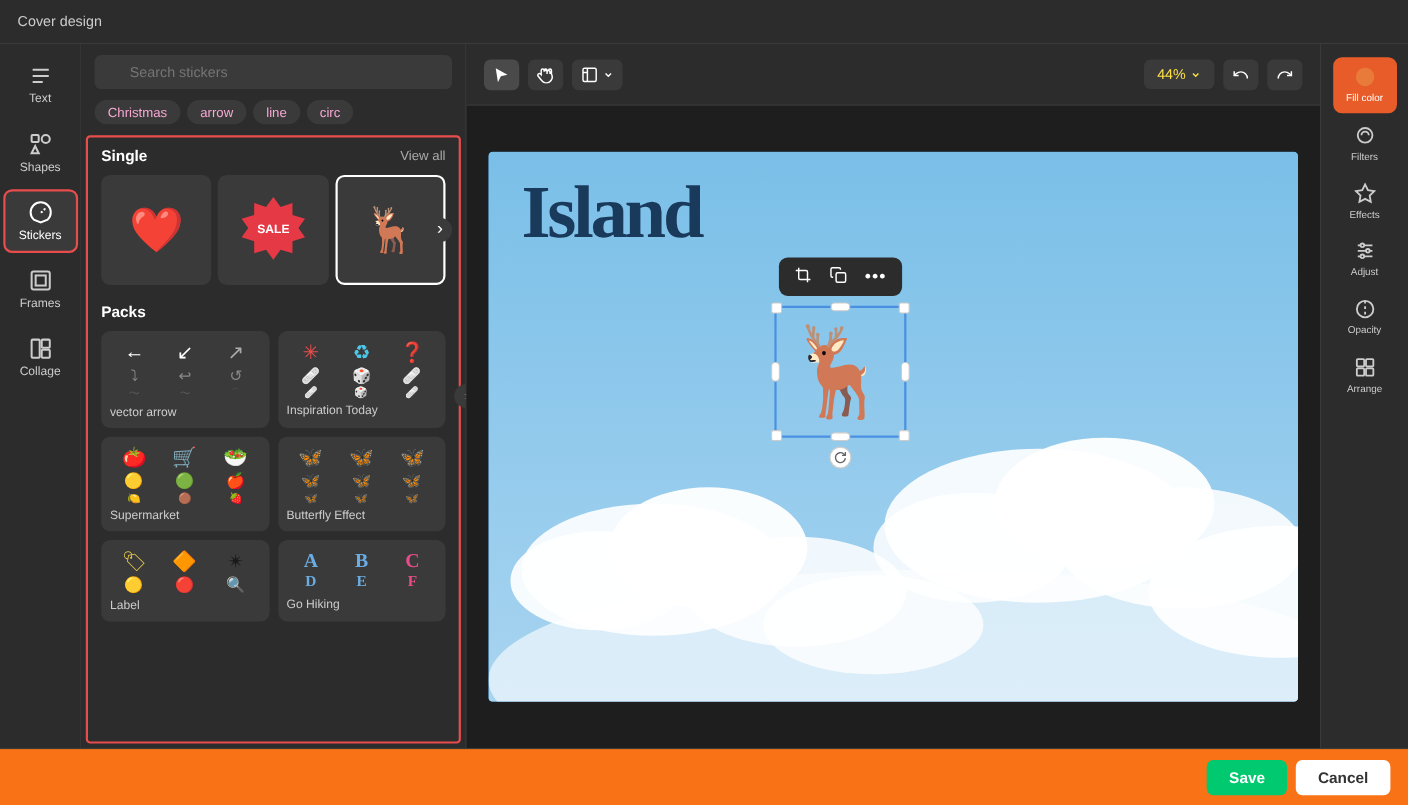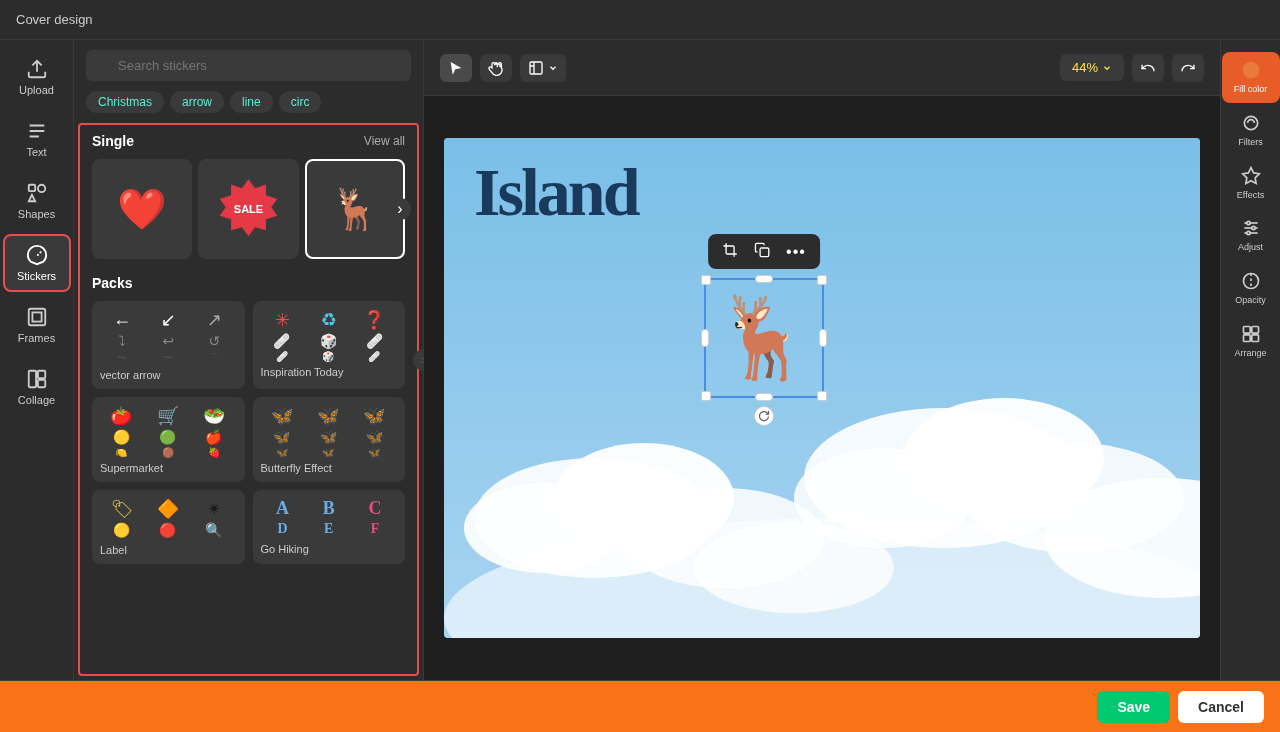--- a/index.html
+++ b/index.html
@@ -18,21 +18,21 @@
     .sidebar-item svg { width: 22px; height: 22px; }
 
     
     .stickers-panel { width: 350px; background: #2c2c2c; display: flex; flex-direction: column; border-right: 1px solid #3a3a3a; overflow: hidden; }
     .search-bar { padding: 10px 12px; }
     .search-input { width: 100%; background: #3a3a3a; border: none; border-radius: 6px; padding: 8px 12px 8px 32px; color: #fff; font-size: 13px; outline: none; position: relative; }
     .search-wrapper { position: relative; }
     .search-wrapper svg { position: absolute; left: 10px; top: 50%; transform: translateY(-50%); color: #888; width: 14px; height: 14px; }
 
     .tags { display: flex; gap: 6px; padding: 0 12px 10px; flex-wrap: nowrap; overflow: hidden; }
-    .tag { background: #3a3a3a; border: none; border-radius: 16px; padding: 4px 12px; color: #5eead4; font-size: 12px; cursor: pointer; white-space: nowrap; }
+    .tag { background: #3a3a3a; border: none; border-radius: 16px; padding: 4px 12px; color: #f9a8d4; font-size: 12px; cursor: pointer; white-space: nowrap; }
 
     .panel-content { flex: 1; overflow-y: auto; padding: 8px 12px; border: 2px solid #e84d4d; margin: 0 4px 4px 4px; border-radius: 4px; }
     .panel-content::-webkit-scrollbar { width: 4px; }
     .panel-content::-webkit-scrollbar-track { background: transparent; }
     .panel-content::-webkit-scrollbar-thumb { background: #555; border-radius: 2px; }
 
     .section-header { display: flex; justify-content: space-between; align-items: center; margin-bottom: 10px; }
     .section-title { font-size: 14px; font-weight: 600; color: #fff; }
     .view-all { font-size: 12px; color: #aaa; cursor: pointer; }
 
@@ -66,21 +66,21 @@
     .handle-tm { top: -5px; left: 50%; transform: translateX(-50%); width: 18px; height: 8px; border-radius: 4px; }
     .handle-bm { bottom: -5px; left: 50%; transform: translateX(-50%); width: 18px; height: 8px; border-radius: 4px; }
     .handle-ml { top: 50%; left: -5px; transform: translateY(-50%); height: 18px; width: 8px; border-radius: 4px; }
     .handle-mr { top: 50%; right: -5px; transform: translateY(-50%); height: 18px; width: 8px; border-radius: 4px; }
     .handle-rotate { bottom: -30px; left: 50%; transform: translateX(-50%); width: 20px; height: 20px; background: #fff; border-radius: 50%; display: flex; align-items: center; justify-content: center; font-size: 14px; border: 1px solid #ccc; position: absolute; }
 
     .sticker-toolbar { position: absolute; top: -44px; left: 50%; transform: translateX(-50%); background: #2c2c2c; border-radius: 8px; padding: 4px 8px; display: flex; gap: 4px; align-items: center; white-space: nowrap; }
     .sticker-tb-btn { background: none; border: none; color: #fff; cursor: pointer; padding: 4px 6px; border-radius: 4px; font-size: 13px; }
 
     
-    .right-panel { width: 60px; background: #2c2c2c; display: flex; flex-direction: column; align-items: center; padding: 12px 0; gap: 2px; border-left: 1px solid #3a3a3a; }
+    .right-panel { width: 80px; background: #2c2c2c; display: flex; flex-direction: column; align-items: center; padding: 12px 0; gap: 2px; border-left: 1px solid #3a3a3a; }
     .right-item { display: flex; flex-direction: column; align-items: center; gap: 4px; padding: 8px 4px; cursor: pointer; border-radius: 6px; width: 58px; color: #ccc; font-size: 10px; }
     .right-item.highlight { background: #e85c2a; color: #fff; border-radius: 8px; }
     .right-item svg { width: 20px; height: 20px; }
 
     
     .bottom-bar { height: 52px; background: #f97316; display: flex; align-items: center; justify-content: flex-end; padding: 0 16px; gap: 8px; border-top: 1px solid #3a3a3a; }
     .btn-save { background: #00c96f; border: none; border-radius: 6px; padding: 8px 20px; color: #fff; font-size: 14px; font-weight: 600; cursor: pointer; }
     .btn-cancel { background: #fff; border: none; border-radius: 6px; padding: 8px 20px; color: #333; font-size: 14px; font-weight: 600; cursor: pointer; }
 
     .collapse-btn { position: absolute; right: -12px; top: 50%; transform: translateY(-50%); background: #3a3a3a; border: none; border-radius: 50%; width: 22px; height: 22px; color: #fff; cursor: pointer; display: flex; align-items: center; justify-content: center; font-size: 12px; z-index: 10; }
@@ -91,28 +91,20 @@
 <div class="topbar">
   <span>Cover design</span>
 </div>
 
 <div class="main">
 
   <div class="sidebar-icons">
 
 
 
-    <div class="sidebar-item">
-      <svg fill="none" stroke="currentColor" stroke-width="2" viewBox="0 0 24 24">
-        <path d="M21 15v4a2 2 0 01-2 2H5a2 2 0 01-2-2v-4"></path>
-          <polyline points="17 8 12 3 7 8"></polyline>
-          <line x1="12" y1="3" x2="12" y2="15"></line>
-      </svg>
-      <span>Upload</span>
-    </div>
 
     <div class="sidebar-item">
       <svg fill="none" stroke="currentColor" stroke-width="2" viewBox="0 0 24 24">
         <path d="M4 6h16M4 12h16M4 18h10"></path>
       </svg>
       <span>Text</span>
     </div>
 
     <div class="sidebar-item">
       <svg fill="none" stroke="currentColor" stroke-width="2" viewBox="0 0 24 24">

